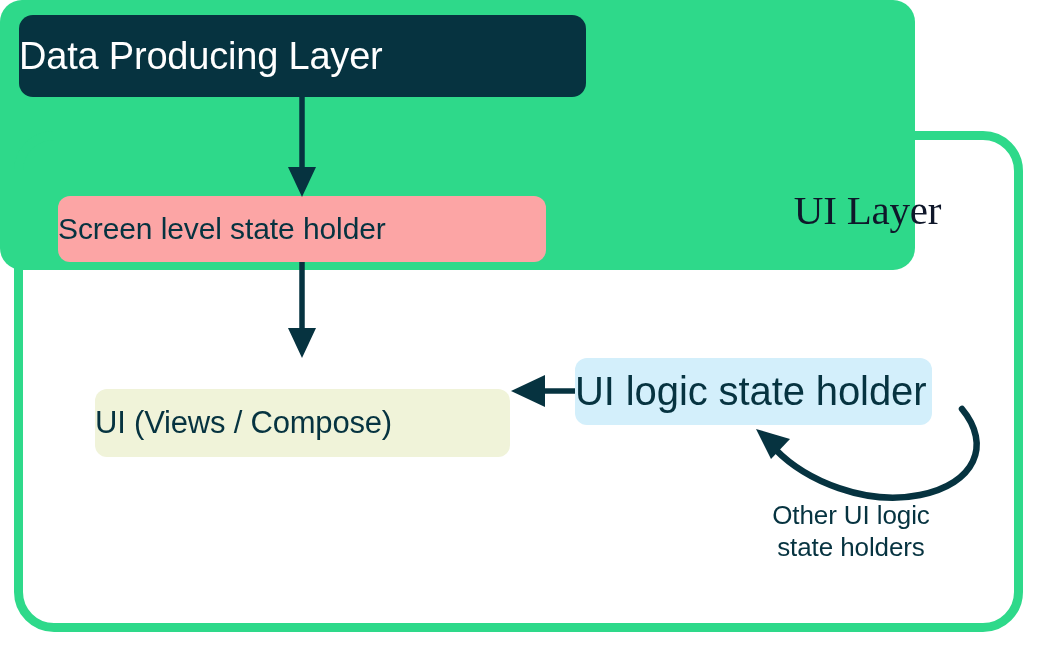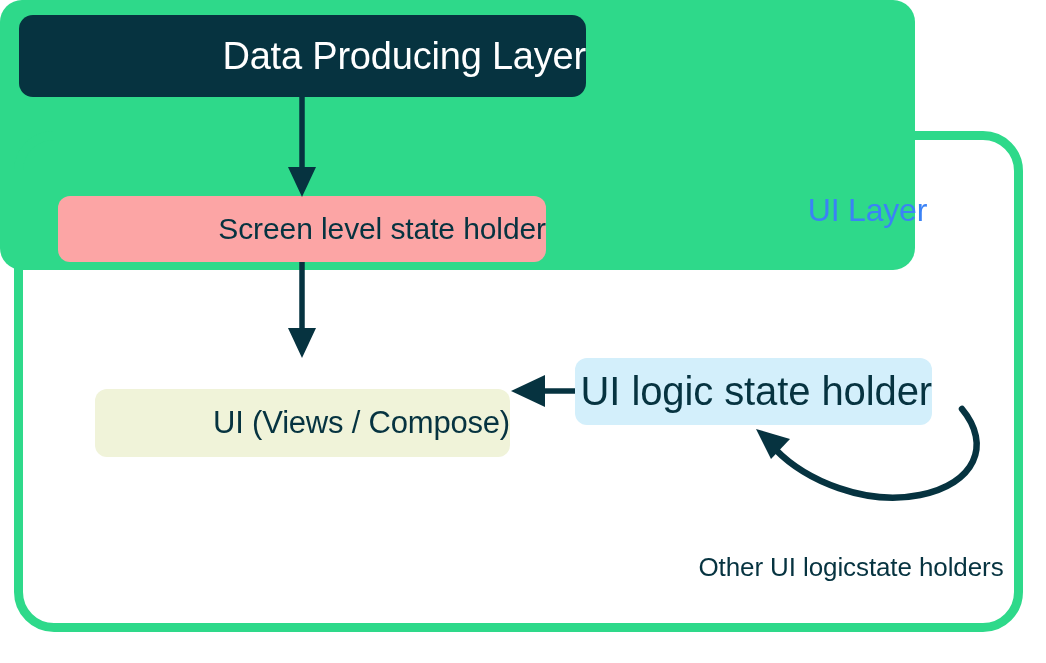--- a/index.html
+++ b/index.html
@@ -17,21 +17,21 @@
     width: 1046px;
     height: 663px;
     background: #ffffff;
     overflow: hidden;
   }
   .node {
     position: absolute;
     box-sizing: border-box;
     display: flex;
     align-items: center;
-    justify-content: flex-end;
+    justify-content: flex-start;
     text-align: center;
     line-height: 1.12;
     white-space: nowrap;
   }
 
   
   #data-producing-layer {
     left: 19px;
     top: 15px;
     width: 567px;
@@ -53,24 +53,25 @@
     border-radius: 40px;
     background: transparent;
   }
 
   
   #ui-layer-title {
     left: 760px;
     top: 186px;
     width: 215px;
     height: 50px;
-    color: #3b82f6;
-    font-size: 32px;
+    color: #0f172a;
+    font-size: 41px;
     letter-spacing: -0.2px;
     justify-content: center;
+    font-family: Liberation Serif, serif;
   }
 
   
   #screen-level-state-holder {
     left: 58px;
     top: 196px;
     width: 488px;
     height: 66px;
     background: #fca5a5;
     border-radius: 12px;
@@ -130,25 +131,24 @@
   }
 
   
   #other-ui-logic-label {
     left: 745px;
     top: 497px;
     width: 212px;
     height: 70px;
     color: #063340;
     font-size: 26px;
-    flex-direction: row;
+    flex-direction: column;
     justify-content: center;
     line-height: 1.22;
     letter-spacing: -0.1px;
-    margin-top: 36px;
   }
 
   
   #arrow-layer {
     position: absolute;
     left: 0;
     top: 0;
     width: 1046px;
     height: 663px;
     pointer-events: none;

